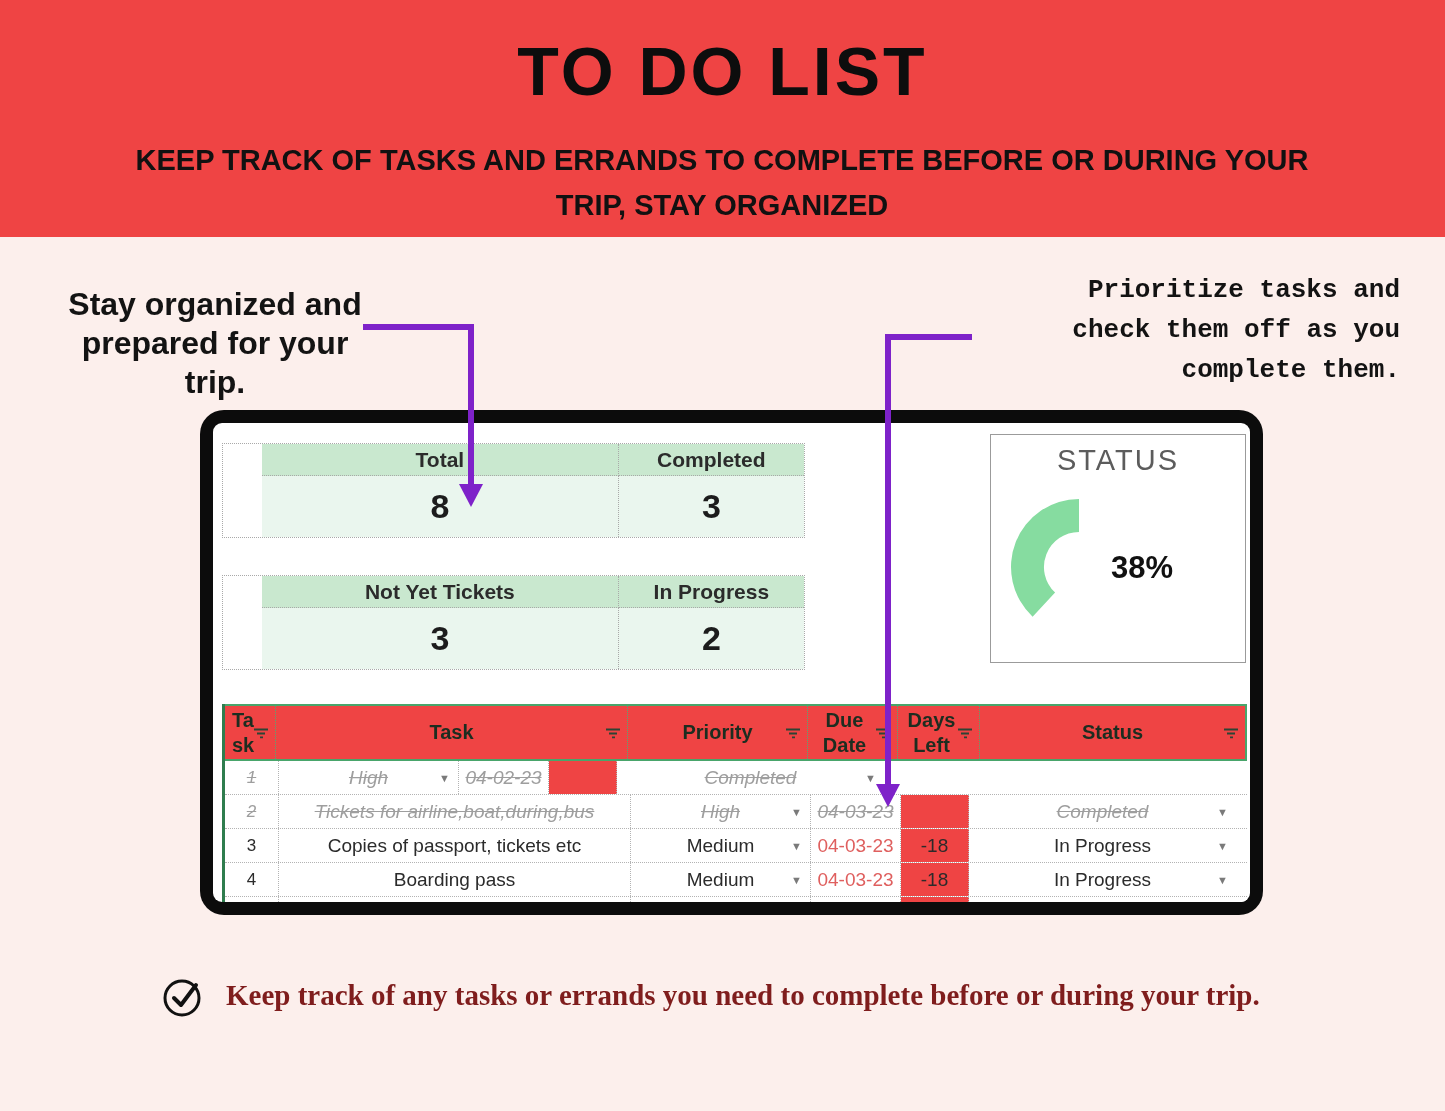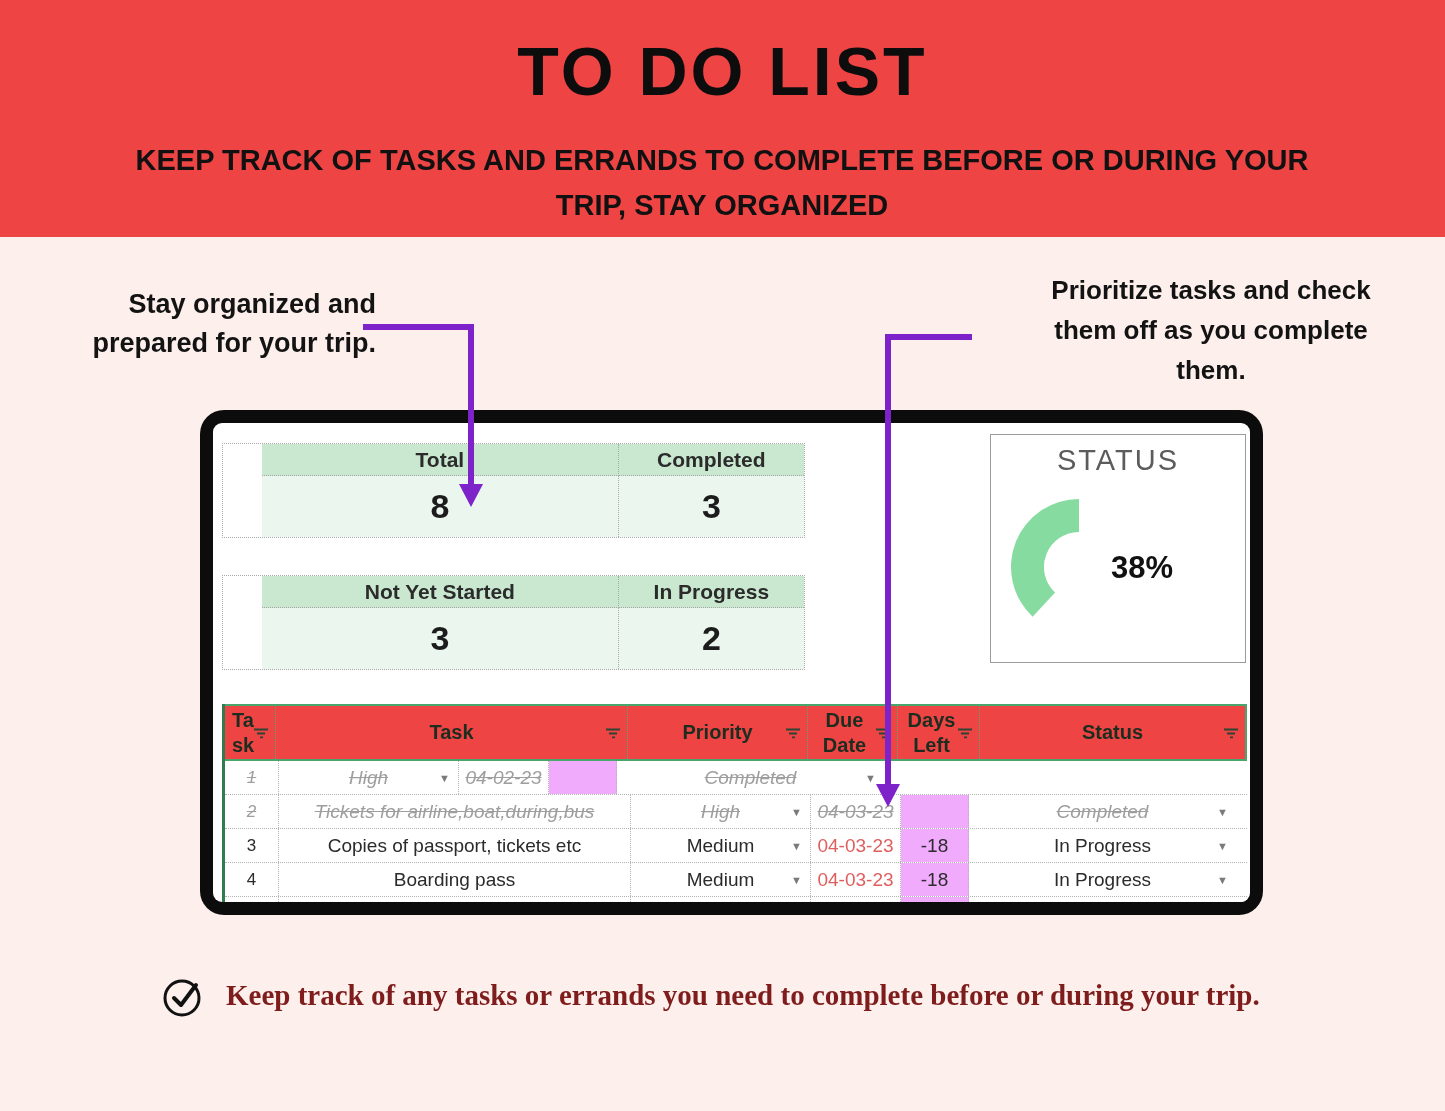--- a/index.html
+++ b/index.html
@@ -11,22 +11,22 @@
   .main-title { position:absolute; left:0; top:32px; width:1445px; text-align:center;
     font-size:68px; font-weight:900; letter-spacing:3px; color:#0d0d0d; }
   .subtitle { position:absolute; left:132px; top:138px; width:1180px; text-align:center;
     font-size:29px; font-weight:700; line-height:45px; color:#111; }
 
   
   .pink-band { position:absolute; left:0; top:237px; width:1445px; height:874px; background:#fcefec; }
 
   
   .annot { position:absolute; z-index:20; font-weight:700; color:#131313; }
-  .annot-left  { left:54px;  top:285px; width:322px; font-size:27px; line-height:39px; text-align:right; }
-  .annot-right { left:1022px; top:270px; width:378px; font-size:26px; line-height:40px; text-align:center; }
+  .annot-left  { left:54px;  top:285px; width:322px; font-size:32px; line-height:39px; text-align:center; }
+  .annot-right { left:1022px; top:270px; width:378px; font-size:26px; line-height:40px; text-align:right;font-family:Liberation Mono, monospace; }
   .note-text { position:absolute; left:226px; top:974px; width:1120px; font-size:29px; font-weight:700; line-height:43px; color:#7f1d1d; z-index:20;font-family:Liberation Serif, serif; }
   .note-icon { position:absolute; left:160px; top:972px; z-index:20; }
 
   
   .arrow-layer { position:absolute; left:0; top:0; width:1445px; height:1111px; z-index:30; pointer-events:none; }
 
   
   .frame { position:absolute; left:200px; top:410px; width:1063px; height:505px;
     background:#0c0c0c; border-radius:24px; z-index:10; }
   .screen { position:absolute; left:13px; top:13px; right:13px; bottom:13px;
@@ -67,21 +67,21 @@
   .th-stat  { width:265px; }
   .filter-icon { position:absolute; right:6px; top:50%; transform:translateY(-50%); }
 
   .trow { display:flex; height:34px; background:#ffffff; border-bottom:1px dotted #b3b3b3; }
   .td { position:relative; display:flex; align-items:center; justify-content:center;
     border-right:1px dotted #b3b3b3; font-size:19px; color:#2b2b2b; }
   .td-id   { width:54px; font-size:17px; }
   .td-task { width:352px; }
   .td-pri  { width:180px; }
   .td-due  { width:90px; color:#df5f5e; }
-  .td-days { width:68px; background:#f0abfc; }
+  .td-days { width:68px; background:#ef4444; }
   .td-stat { width:267px; border-right:none; }
   .dd { position:absolute; right:8px; top:50%; transform:translateY(-50%);
     display:inline-block; font-size:11px; color:#7a7a7a; font-style:normal; }
   .trow.done .td { color:#9e9e9e; font-style:italic; text-decoration:line-through; }
   .trow.done .td-due { color:#9e9e9e; }
 </style>
 </head>
 <body>
 
 <div id="page">
@@ -105,21 +105,21 @@
           <div class="sum-col-b">Completed</div>
         </div>
         <div class="sum-vals">
           <div class="sum-col-a">8</div>
           <div class="sum-col-b">3</div>
         </div>
       </div>
 
       <div class="sum-table sum-2">
         <div class="sum-head">
-          <div class="sum-col-a">Not Yet Started</div>
+          <div class="sum-col-a">Not Yet Tickets</div>
           <div class="sum-col-b">In Progress</div>
         </div>
         <div class="sum-vals">
           <div class="sum-col-a">3</div>
           <div class="sum-col-b">2</div>
         </div>
       </div>
 
       <div class="chart-box">
         <div class="chart-title">STATUS</div>

